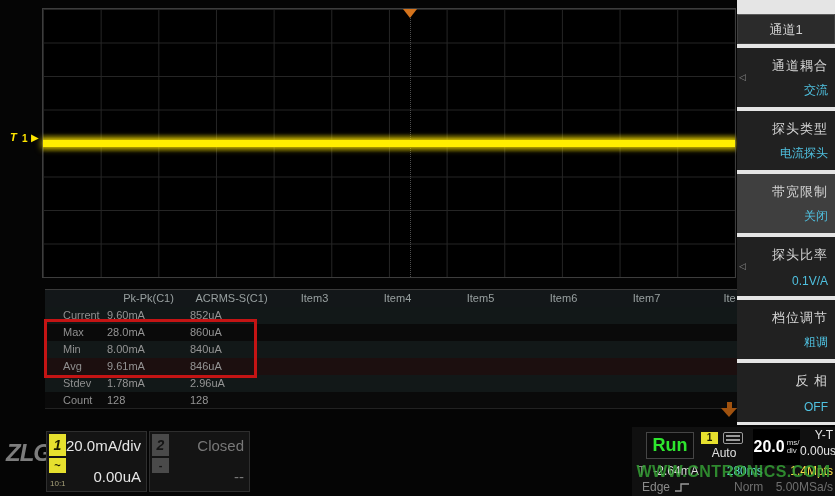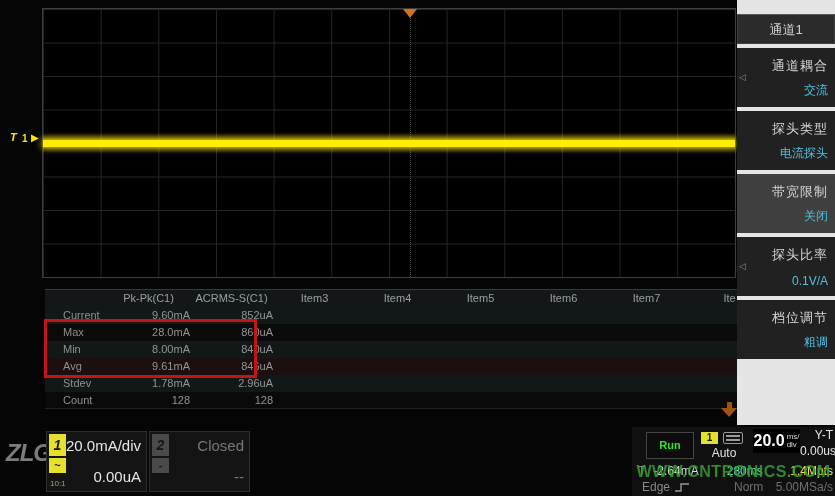--- a/index.html
+++ b/index.html
@@ -49,21 +49,21 @@
     overflow:hidden; border-top:1px solid #3a3a3a; border-bottom:1px solid #222;
     font-size:11px; }
   .meas-grid { display:grid; grid-template-columns:62px repeat(8,83px); width:726px; }
   .meas-row { display:contents; }
   .meas-cell { height:17px; line-height:17px; white-space:nowrap; overflow:hidden; }
   .meas-head .meas-cell { background:#131719; color:#98a0a0; text-align:center; }
   .row-a .meas-cell { background:#121818; }
   .row-b .meas-cell { background:#0a0a0a; }
   .row-avg .meas-cell { background:#1c0f0f; }
   .meas-cell.lbl { color:#8f8f8f; padding-left:18px; text-align:left; }
-  .meas-cell.val { color:#949494; text-align:right; }
+  .meas-cell.val { color:#949494; text-align:left; }
   .red-box { position:absolute; left:44px; top:319px; width:213px; height:59px;
     border:3px solid #c41414; pointer-events:none; }
   .more-arrow { position:absolute; left:721px; top:401px; width:18px; height:18px; }
   .more-arrow .stem { position:absolute; left:6px; top:1px; width:5px; height:7px; background:#a0520f; }
   .more-arrow .head { position:absolute; left:0; top:7px; width:0; height:0;
     border-left:8px solid transparent; border-right:8px solid transparent; border-top:9px solid #a0520f; }
 
   
   .sidebar { position:absolute; left:737px; top:0; width:98px; height:425px; background:#e5e5e5; }
   .sb-header { margin:14px 0 0 0; height:30px; line-height:30px; text-align:center;
@@ -91,31 +91,31 @@
   .yellow-badge { background:#e6e02e; color:#1a1a00; }
   .gray-badge { background:#4a4a4a; color:#141414; }
   .probe-ratio { position:absolute; left:3px; bottom:3px; font-size:8px; color:#a8a27a; }
   .ch-scale { position:absolute; right:5px; top:5px; font-size:15px; color:#e6e6e6; }
   .ch-offset { position:absolute; right:5px; bottom:6px; font-size:15px; color:#e6e6e6; }
   .ch2-panel .ch-scale, .ch2-panel .ch-offset { color:#787878; }
 
   .br { position:absolute; left:632px; top:2px; width:203px; height:69px; background:#101010; }
   .run-box { position:absolute; left:14px; top:5px; width:48px; height:27px;
     background:#0c0c0c; border:1px solid #454545; color:#2ee62e; font-weight:bold;
-    font-size:11px; text-align:center; line-height:25px; }
+    font-size:18px; text-align:center; line-height:25px; }
   .trig-cluster { position:absolute; left:66px; top:3px; width:52px; height:32px; }
   .trig-badge { position:absolute; left:3px; top:2px; width:17px; height:12px;
     background:#e6e02e; color:#1a1a00; font-size:10px; font-weight:bold;
     text-align:center; line-height:12px; }
   .battery-icon { position:absolute; left:25px; top:2px; width:20px; height:12px;
     border:1px solid #9a9a9a; border-radius:2px; }
   .battery-icon i { display:block; height:2px; background:#9a9a9a; margin:2px 2px 0 2px; }
   .trig-mode { position:absolute; left:0; top:16px; width:52px; text-align:center;
     color:#e0e0e0; font-size:12px; }
-  .tb-box { position:absolute; left:121px; top:2px; width:47px; height:24px; background:#000;
+  .tb-box { position:absolute; left:121px; top:2px; width:47px; height:36px; background:#000;
     display:flex; align-items:center; justify-content:center; gap:2px; }
   .tb-val { color:#fff; font-size:16px; font-weight:bold; }
   .tb-unit { color:#ddd; font-size:8px; line-height:8px; text-align:left; }
   .yt-block { position:absolute; left:168px; top:1px; width:33px; text-align:right; }
   .yt-mode { color:#e6e6e6; font-size:12px; }
   .yt-delay { color:#e6e6e6; font-size:12px; margin-top:2px; }
   .br-row2 { position:absolute; left:6px; top:36px; width:195px; height:16px;
     display:flex; font-size:12px; align-items:center; }
   .br-row3 { position:absolute; left:10px; top:52px; width:191px; height:16px;
     display:flex; font-size:12px; align-items:center; }
@@ -224,20 +224,24 @@
     </div>
     <div class="sb-item">
       <span class="sb-arrow">◁</span>
       <div class="sb-label">探头比率</div>
       <div class="sb-value">0.1V/A</div>
     </div>
     <div class="sb-item">
       <div class="sb-label">档位调节</div>
       <div class="sb-value">粗调</div>
     </div>
+    <div class="sb-item">
+      <div class="sb-label">反 相</div>
+      <div class="sb-value">OFF</div>
+    </div>
   </div>
 
   <div class="bottom">
     <div class="logo"><span>ZLG</span><sup>®</sup></div>
 
     <div class="ch-panel ch1-panel">
       <div class="ch-badge yellow-badge">1</div>
       <div class="ch-badge2 yellow-badge">~</div>
       <div class="probe-ratio">10:1</div>
       <div class="ch-scale">20.0mA/div</div>

